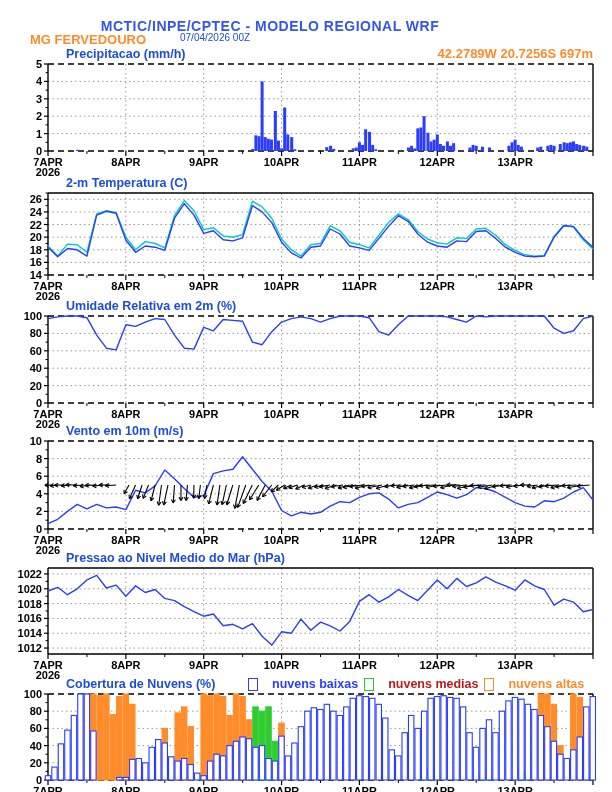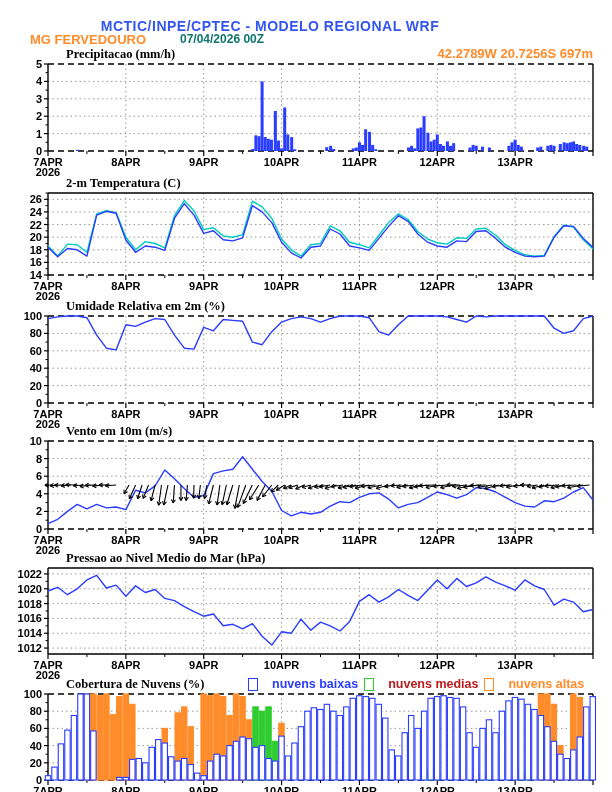--- a/index.html
+++ b/index.html
@@ -1,23 +1,23 @@
 <!DOCTYPE html>
 <html><head>
 <meta charset="utf-8">
 <style>
   html,body{margin:0;padding:0;background:#ffffff;}
   #page{position:relative;width:612px;height:792px;background:#fff;overflow:hidden;
         font-family:"Liberation Sans",sans-serif;margin-top:17px;}
   .hdr-title{position:absolute;top:1px;left:60px;width:420px;text-align:center;
              color:#3355ee;font-size:14px;font-weight:bold;letter-spacing:0.5px;white-space:nowrap;}
   .hdr-sub{position:absolute;top:15px;left:30px;color:#ff8c2a;font-size:13px;font-weight:bold;white-space:nowrap;}
-  .hdr-run{position:absolute;top:15px;left:180px;color:#0f766e;font-size:12px;font-weight:bold;white-space:nowrap;}
+  .hdr-run{position:absolute;top:15px;left:180px;color:#1d4ed8;font-size:10px;font-weight:normal;white-space:nowrap;}
   .coords{position:absolute;top:29px;right:19px;color:#ff8c2a;font-size:13px;font-weight:bold;white-space:nowrap;}
-  .ptitle{position:absolute;left:66px;color:#000000;font-size:12.5px;font-weight:bold;white-space:nowrap;font-family:Liberation Serif, serif;}
+  .ptitle{position:absolute;left:66px;color:#1d4ed8;font-size:12.5px;font-weight:bold;white-space:nowrap;}
   .t1{top:30px}.t2{top:159px}.t3{top:282px}.t4{top:407px}.t5{top:534px}.t6{top:660px}
   .temp-legend{position:absolute;top:159px;left:358px;color:#00ccbe;font-size:12.5px;font-weight:bold;white-space:nowrap;}
   .cloud-legend{position:absolute;top:660px;left:248px;display:flex;align-items:center;gap:6px;white-space:nowrap;}
   .cl-item{display:flex;align-items:center;gap:14px;font-size:12.5px;font-weight:bold;}
   .cl-box{width:8px;height:11px;background:#fff;border:1.6px solid;display:inline-block;}
   svg text{font-family:"Liberation Sans",sans-serif;font-weight:bold;}
 </style>
 </head>
 <body>
 

